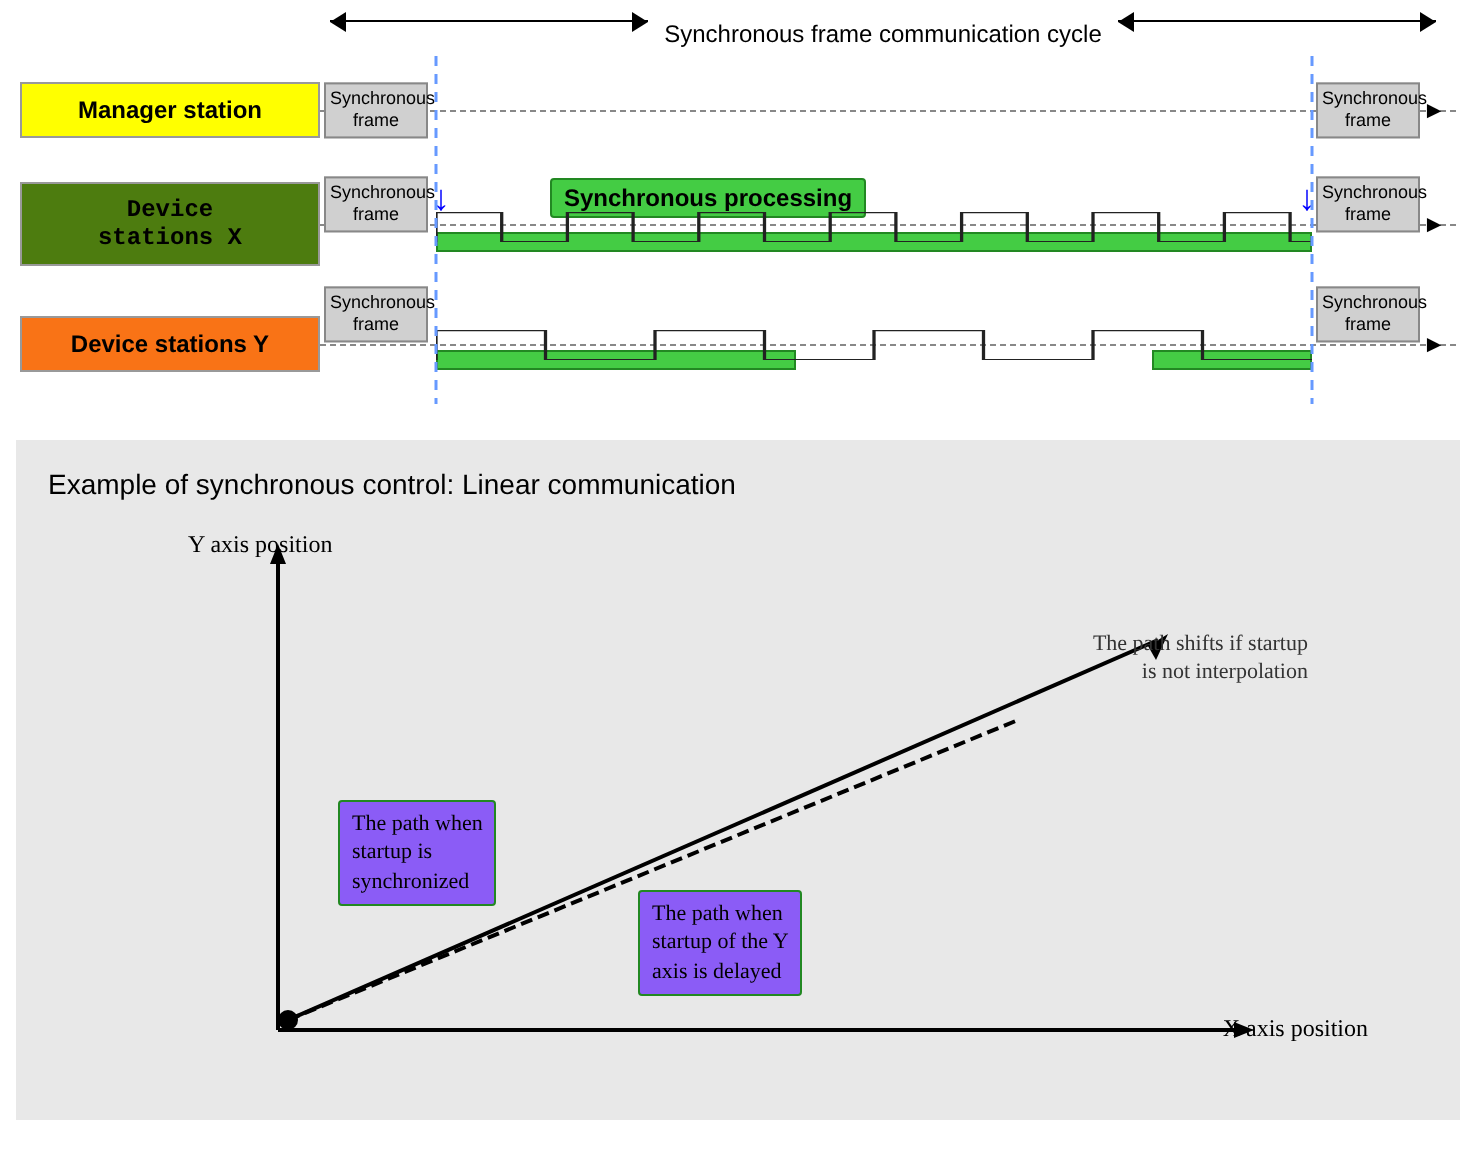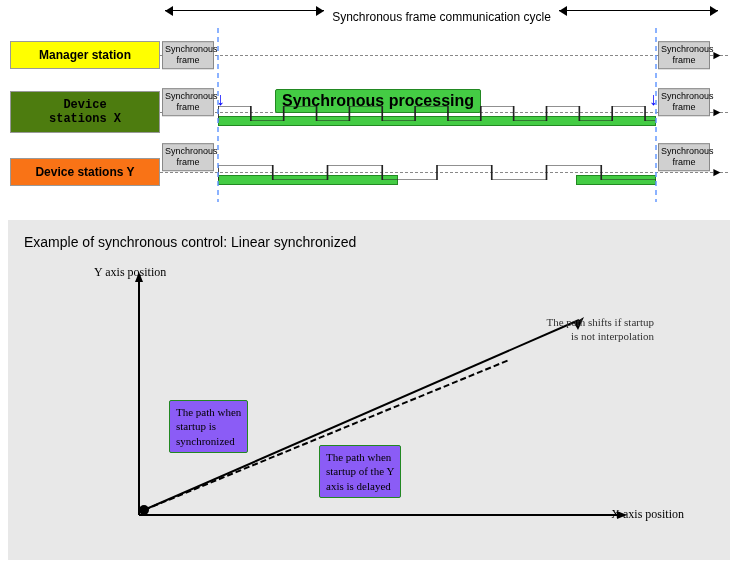--- a/index.html
+++ b/index.html
@@ -122,21 +122,21 @@
       top: 50%;
       transform: translateY(-50%);
     }
 
     
     .sync-processing-label {
       position: absolute;
       background: #44cc44;
       border: 1px solid #228822;
       padding: 2px 6px;
-      font-size: 16px;
+      font-size: 12px;
       font-weight: bold;
       color: #000;
       white-space: nowrap;
       border-radius: 2px;
     }
 
     
     .bottom-diagram {
       background: #e8e8e8;
       margin: 8px;
@@ -285,21 +285,21 @@
     <svg style="position:absolute;left:150px;top:0;width:calc(100% - 150px);height:100%;pointer-events:none;">
 
       <line x1="58" y1="0" x2="58" y2="100%" stroke="#6699ff" stroke-width="1.5" stroke-dasharray="5,4"></line>
 
       <line x1="calc(100% - 72px)" y1="0" x2="calc(100% - 72px)" y2="100%" stroke="#6699ff" stroke-width="1.5" stroke-dasharray="5,4"></line>
     </svg>
   </div>
 </div>
 
 <div class="bottom-diagram">
-  <div class="bottom-title">Example of synchronous control: Linear synchronized</div>
+  <div class="bottom-title">Example of synchronous control: Linear communication</div>
 
   <div class="chart-area">
 
     <div class="y-axis-label">Y axis position</div>
 
     <div class="x-axis-label">X axis position</div>
 
     <svg class="chart-svg" viewBox="0 0 660 290">
 
       <line x1="100" y1="20" x2="100" y2="255" stroke="#000" stroke-width="2"></line>

